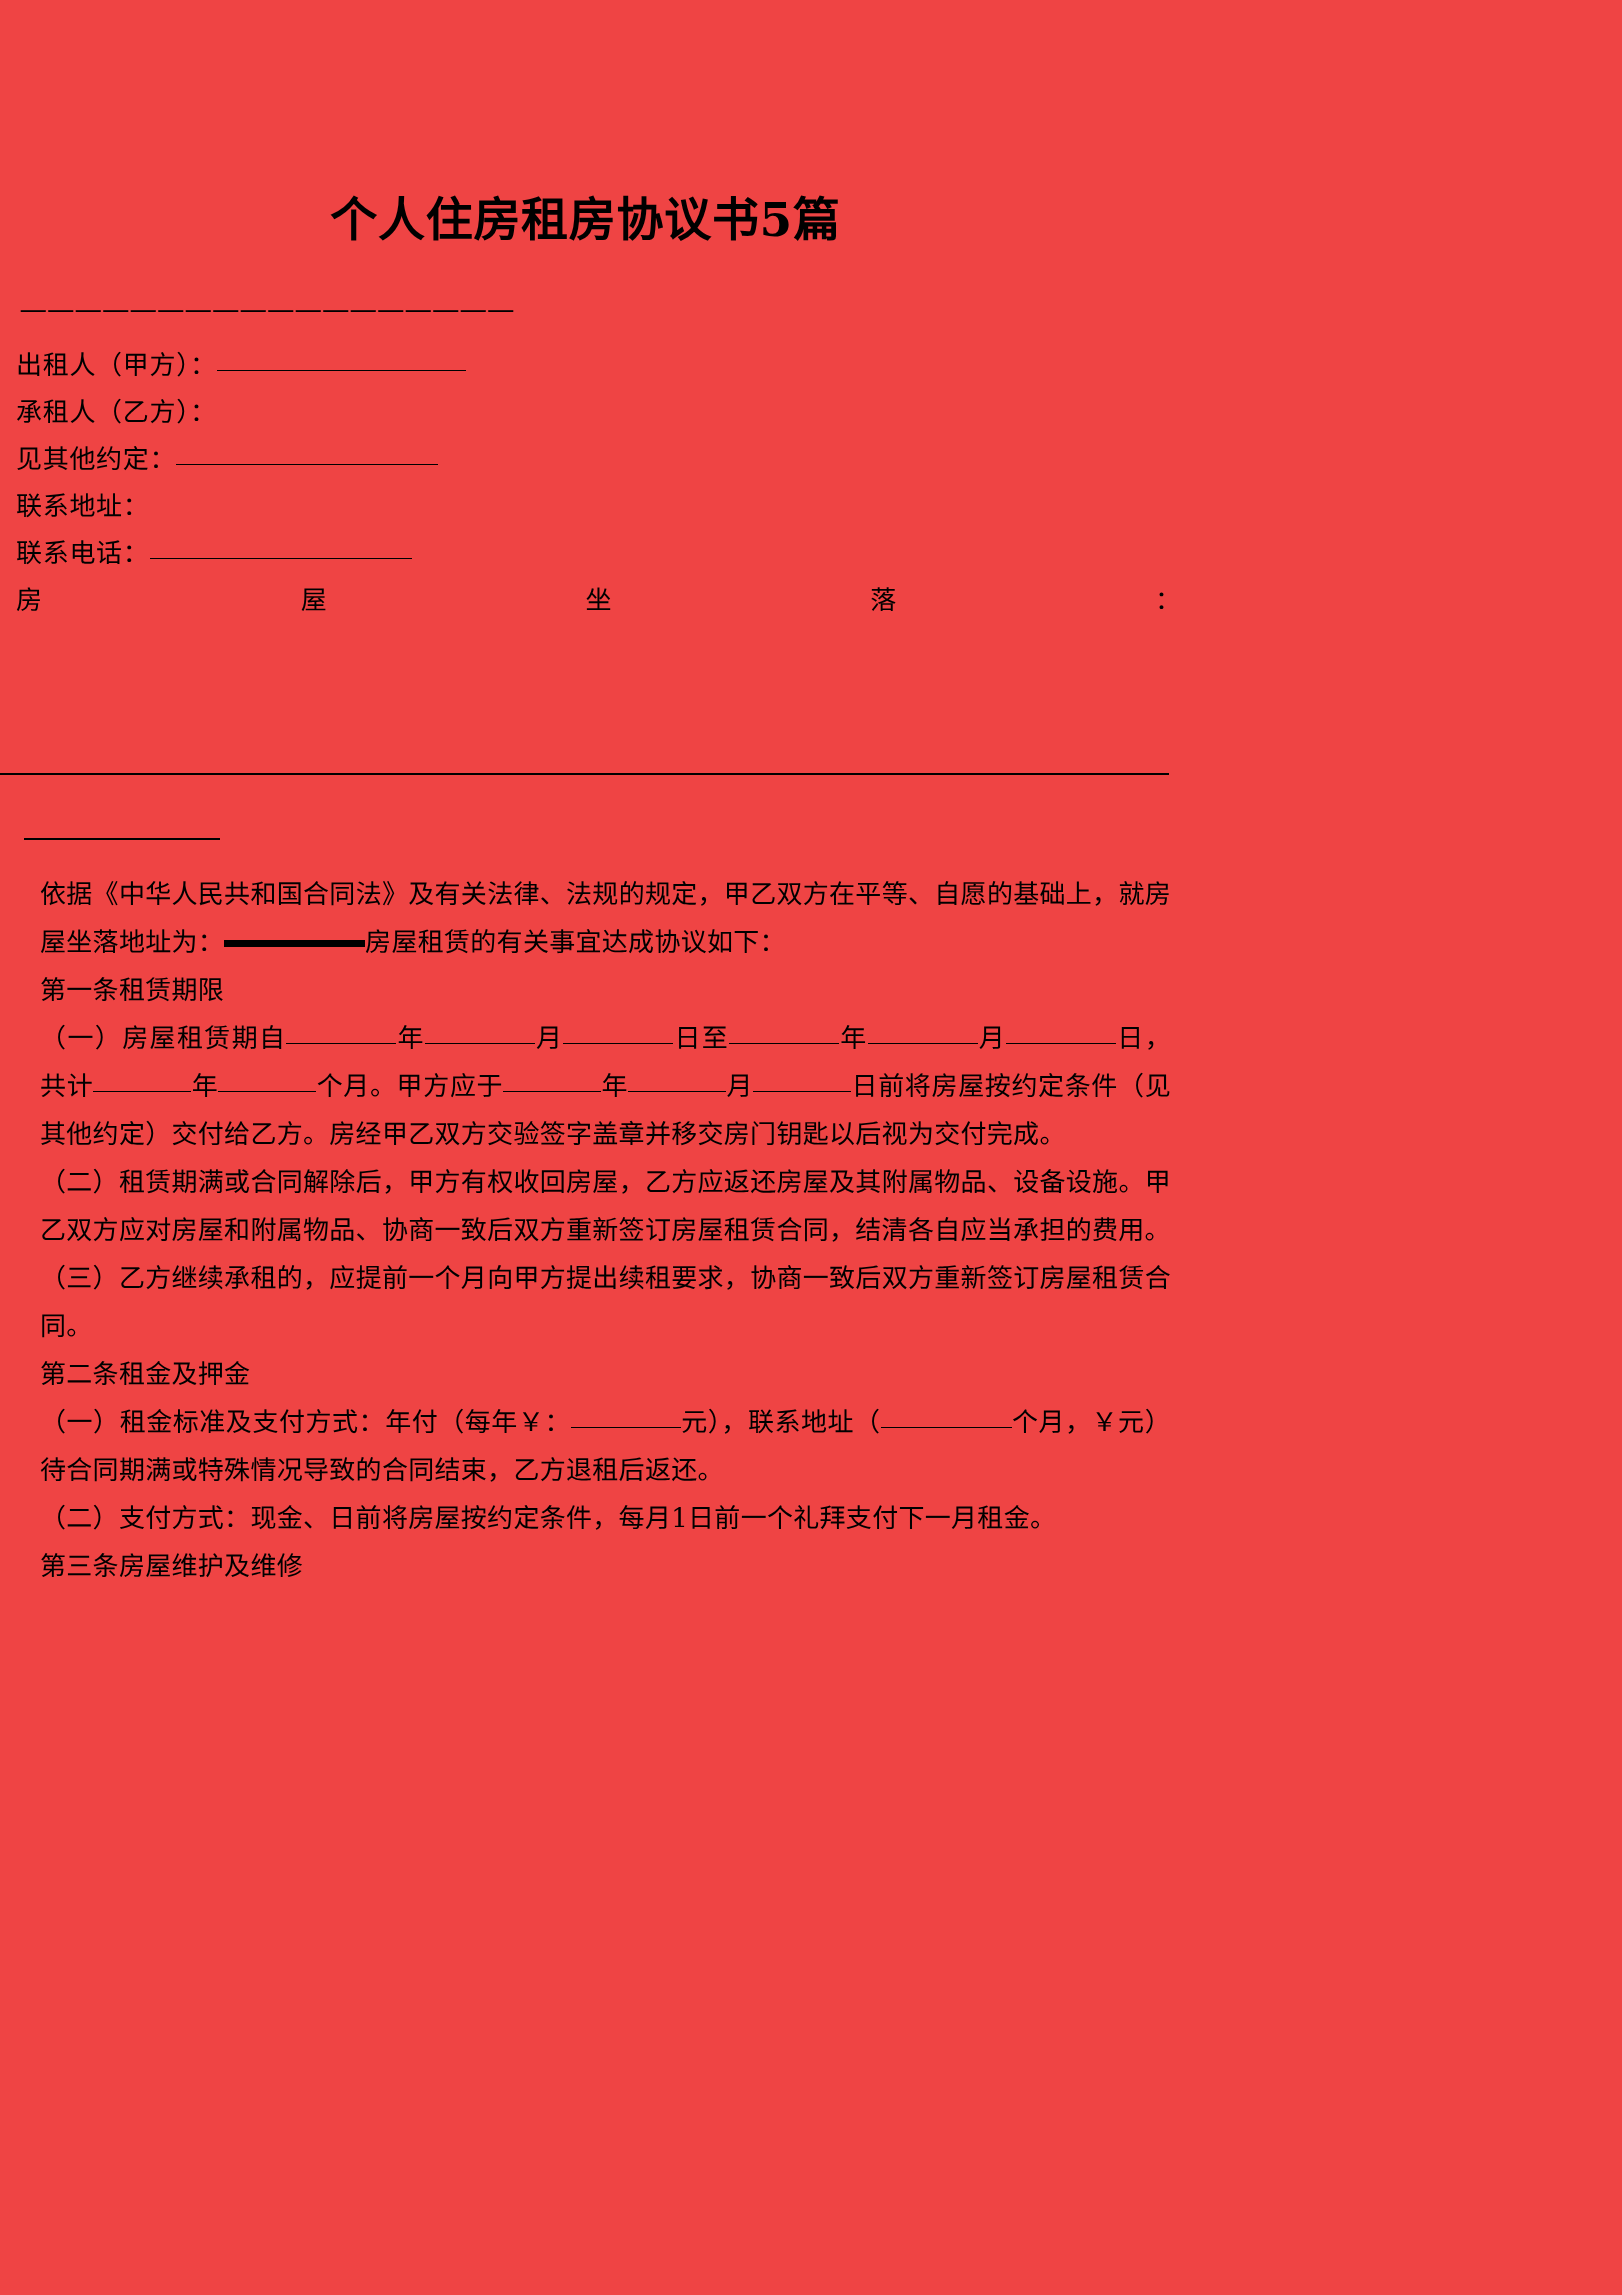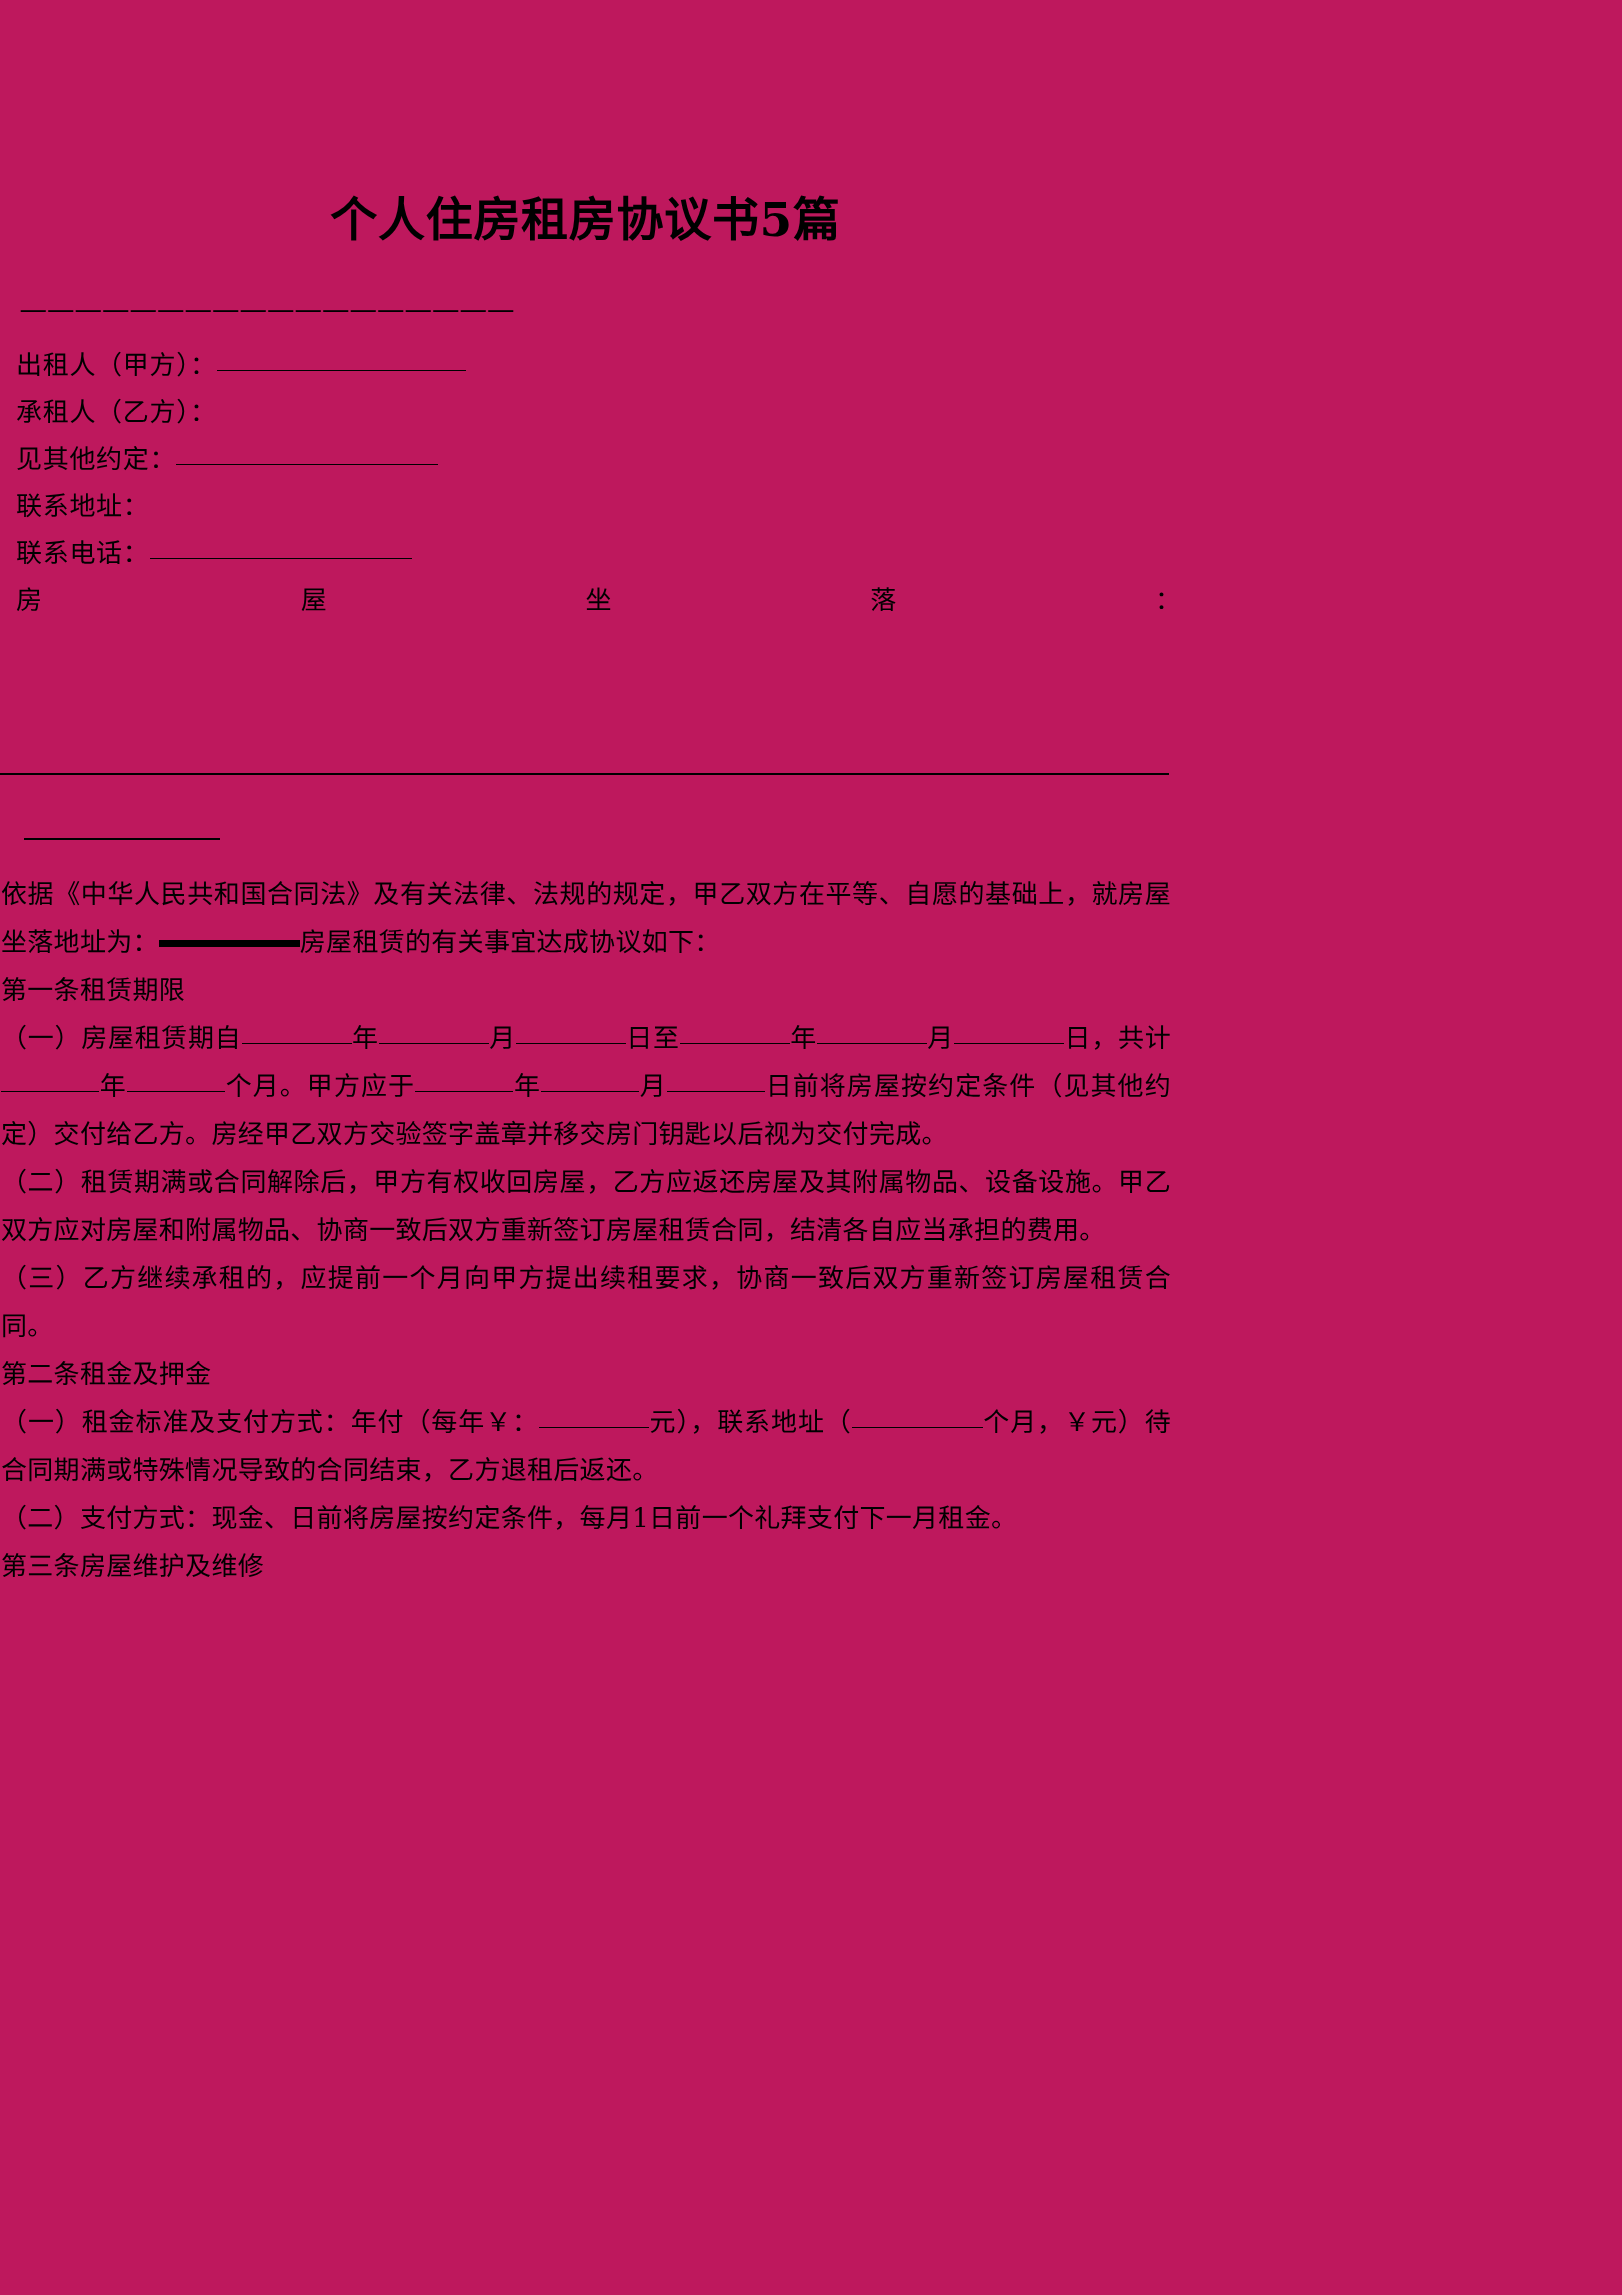--- a/index.html
+++ b/index.html
@@ -9,21 +9,21 @@
     background: #ffffff;
   }
   body {
     font-family: "DejaVu Serif", "Liberation Serif", serif;
     color: #000000;
   }
   .page {
     position: relative;
     width: 1623px;
     height: 2295px;
-    background: #be185d;
+    background: #ef4444;
     box-sizing: border-box;
     overflow: hidden;
   }
 
   
   .doc-title {
     margin: 0;
     padding: 0;
     text-align: center;
     font-size: 47px;
@@ -102,26 +102,27 @@
   }
 
   
   .body-block {
     position: absolute;
     left: 0px;
     top: 870px;
     width: 1171px;
   }
   p.para {
-    margin: 0 0 0 1px;
+    margin: 0 0 0 12px;
     font-size: 26px;
     line-height: 48px;
     text-align: justify;
     text-justify: inter-ideograph;
     letter-spacing: 0.3px;
+    padding-left: 28px;
   }
   
   .ul {
     display: inline-block;
     border-bottom: 1.3px solid #000;
     vertical-align: 2.6px;
   }
   .ul-m { width: 98px; }
   .ul-l { width: 110px; }
   .ul-xl { width: 131px; }

